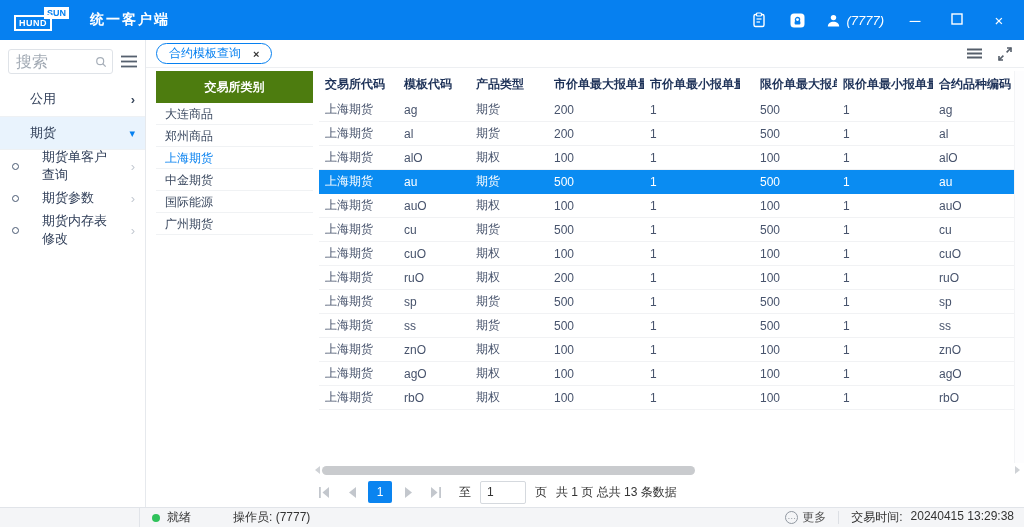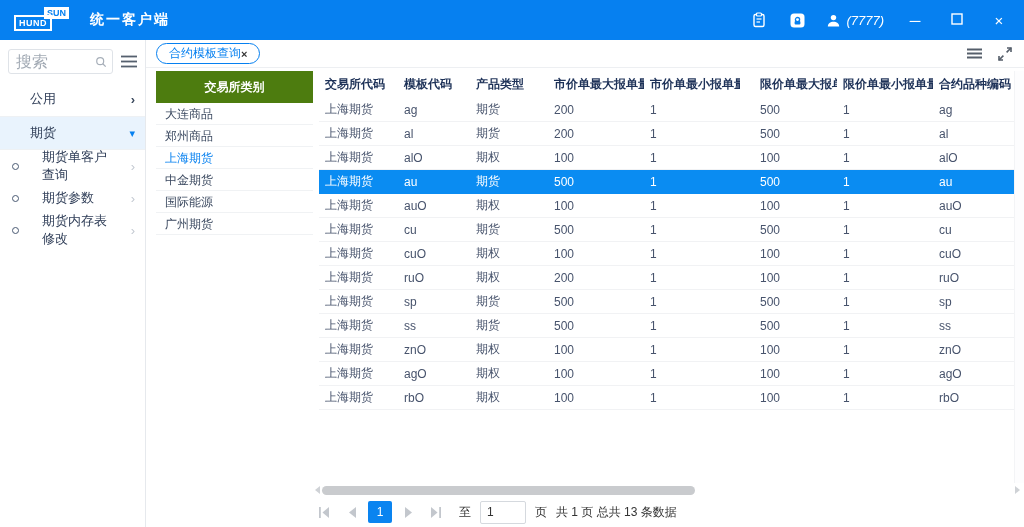--- a/index.html
+++ b/index.html
@@ -36,21 +36,21 @@
   .chev { color:#3b4a5e; font-weight:bold; font-size:13px; }
   .chev.down { color:#0680f0; font-size:11px; }
   .chev.light { color:#c3c9d1; font-weight:normal; }
   .nav-item.selected { background:#e9f3fd; border-top:1px solid #eef1f4; border-bottom:1px solid #eef1f4; }
   .bullet { width:7px; height:7px; border:1px solid #4a5a73; border-radius:50%; margin-right:9px; flex:none; }
   .nav-leaf { height:32px; }
 
   
   .main { flex:1; display:flex; flex-direction:column; min-width:0; }
   .tabstrip { height:28px; flex:none; display:flex; align-items:center; padding:0 12px 0 10px; border-bottom:1px solid #edeff2; }
-  .tab { display:inline-flex; align-items:center; border:1px solid #0680f0; border-radius:12px; height:21px; padding:0 12px; color:#0680f0; font-size:12px; cursor:pointer; }
+  .tab { display:inline-flex; align-items:center; gap:12px; border:1px solid #0680f0; border-radius:12px; height:21px; padding:0 12px; color:#0680f0; font-size:12px; cursor:pointer; }
   .tab-close { color:#333; font-size:11px; font-weight:bold; cursor:pointer; }
   .tabstrip-icons { margin-left:auto; display:flex; align-items:center; gap:16px; }
   .strip-icon { cursor:pointer; display:flex; align-items:center; }
 
   .content { flex:1; display:flex; padding:3px 0 0 10px; min-height:0; }
 
   
   .exchange-panel { width:157px; flex:none; margin-right:6px; }
   .panel-header { height:32px; background:#4d7c0f; color:#fff; font-size:12px; font-weight:bold; display:flex; align-items:center; justify-content:center; cursor:default; }
   .exchange-list { list-style:none; }
@@ -430,13 +430,32 @@
             </svg>
         </span>
         <span class="pg-goto-label">至</span>
         <input class="pg-input" value="1" style="">
         <span>页</span>
         <span class="pg-summary">共 1 页 总共 13 条数据</span>
       </div>
     </main>
   </div>
 
+  <footer class="statusbar">
+    <div class="sb-left"></div>
+    <div class="sb-status">
+      <span class="dot"></span>
+      <span>就绪</span>
+    </div>
+    <span class="sb-operator">操作员: (7777)</span>
+    <div class="sb-right">
+      <span class="more">
+        <span class="more-circle">…</span>
+        <span>更多</span>
+      </span>
+      <span class="sb-sep"></span>
+      <span class="trade-time">
+        <span>交易时间:</span>
+        <span>20240415  13:29:38</span>
+      </span>
+    </div>
+  </footer>
 </div>
 
 </body></html>

